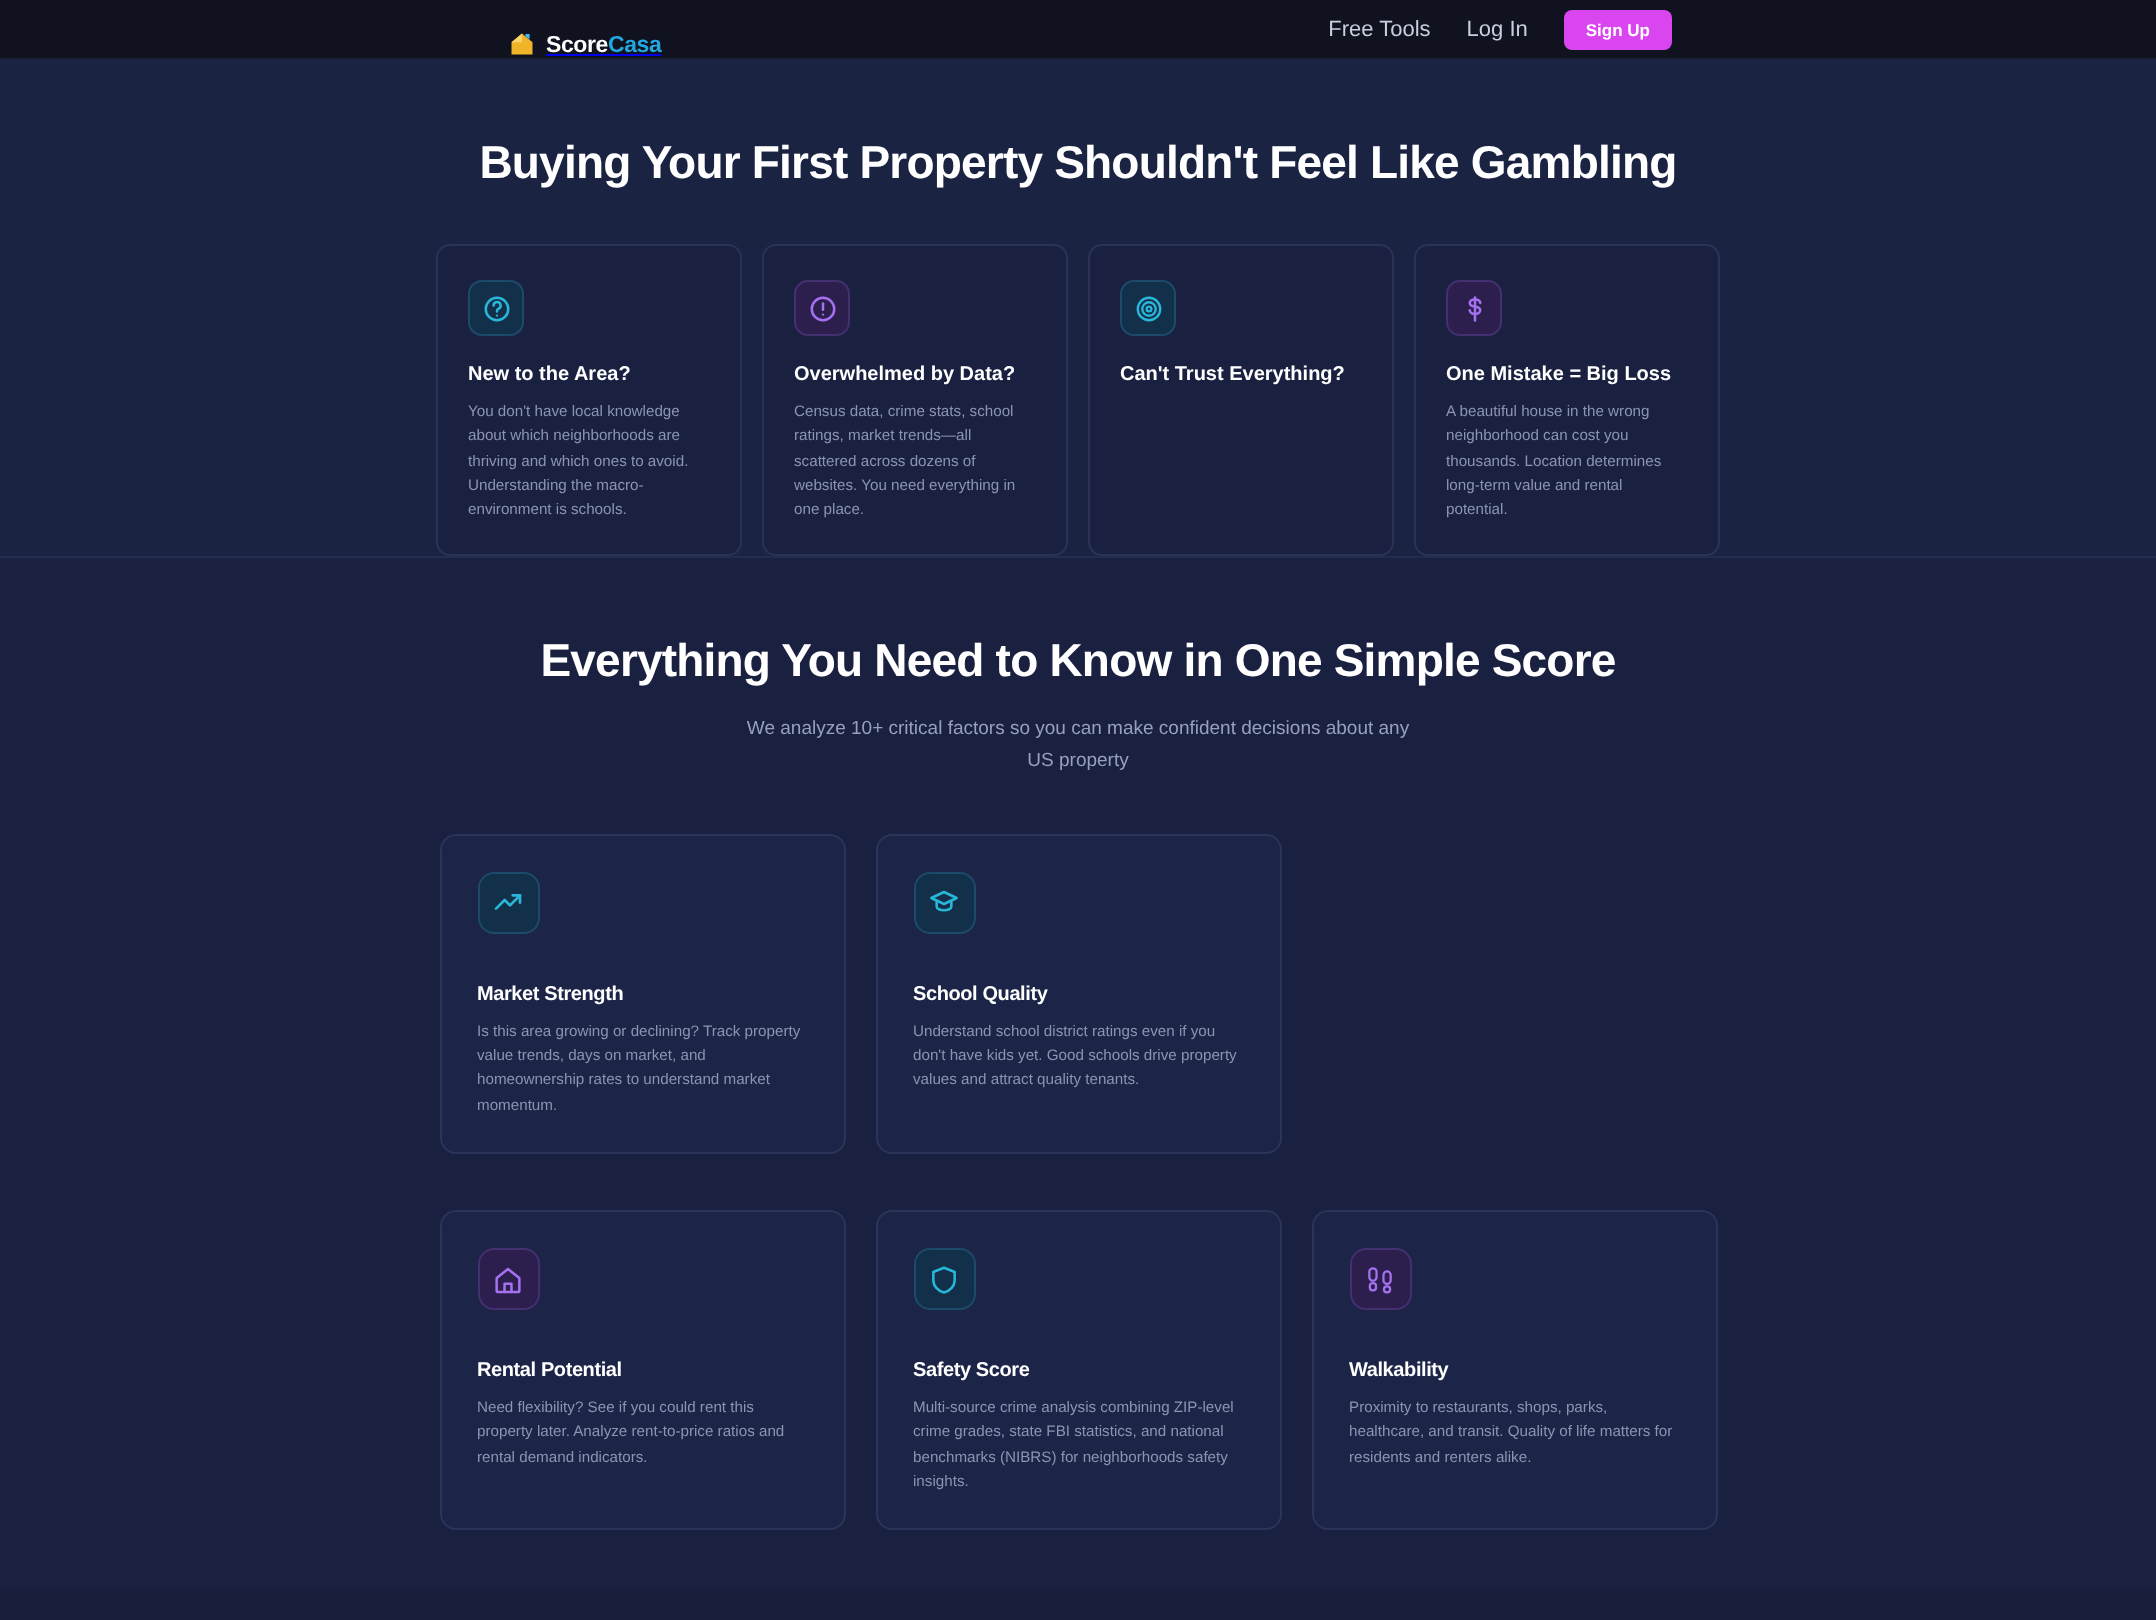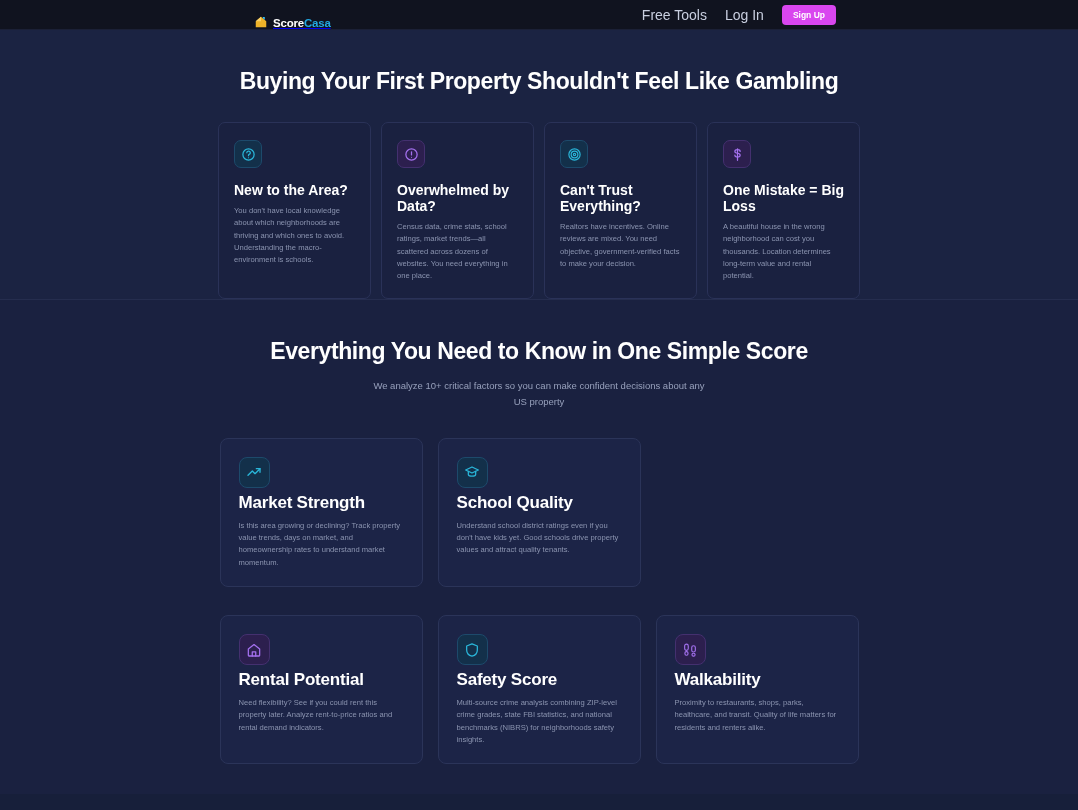--- a/index.html
+++ b/index.html
@@ -42,21 +42,21 @@
   .brand-score { color: #ffffff; }
   .brand-casa { color: #22a7e0; }
   .nav-right {
     position: absolute;
     right: 242px;
     display: flex;
     align-items: center;
     gap: 18px;
   }
   .nav-link {
-    font-size: 14px;
+    font-size: 11px;
     color: #c9cfe0;
     text-decoration: none;
     white-space: nowrap;
   }
   .signup-btn {
     background: #d946ef;
     color: #ffffff;
     font-size: 8.5px;
     font-weight: bold;
     padding: 5px 11px;
@@ -114,21 +114,21 @@
   }
   .tile-cyan {
     background: #13304a;
     border: 1px solid #1d4a6b;
   }
   .tile-purple {
     background: #2c1f4e;
     border: 1px solid #44306f;
   }
   .card-title {
-    font-size: 14px;
+    font-size: 10px;
     font-weight: bold;
     color: #ffffff;
     margin-top: 14px;
   }
   .card-desc {
     font-size: 7.6px;
     color: #8b94b0;
     line-height: 1.62;
     margin-top: 7px;
   }
@@ -151,24 +151,24 @@
     border: 1px solid #2b3459;
     border-radius: 8px;
     padding: 18px 18px 17px;
   }
   .feature-card .icon-tile {
     width: 31px;
     height: 31px;
     border-radius: 8px;
   }
   .feature-title {
-    font-size: 17px;
+    font-size: 10px;
     font-weight: bold;
     color: #ffffff;
-    margin-top: 5px;
+    margin-top: 25px;
     letter-spacing: -0.2px;
   }
   .feature-desc {
     font-size: 7.6px;
     color: #8b94b0;
     line-height: 1.62;
     margin-top: 7px;
   }
   .row-2 .feature-card { min-height: 112px; }
   .row-1 .feature-card { min-height: 103px; }
@@ -228,21 +228,20 @@
 
     <div class="problem-card">
       <div class="icon-tile tile-cyan">
         <svg width="15" height="15" viewBox="0 0 24 24" fill="none" stroke="#2ab6d9" stroke-width="1.9">
           <circle cx="12" cy="12" r="9"></circle>
           <circle cx="12" cy="12" r="5.4"></circle>
           <circle cx="12" cy="12" r="1.9"></circle>
         </svg>
       </div>
       <div class="card-title">Can't Trust Everything?</div>
-      <div class="card-desc">Realtors have incentives. Online reviews are mixed. You need objective, government-verified facts to make your decision.</div>
     </div>
 
     <div class="problem-card">
       <div class="icon-tile tile-purple">
         <svg width="15" height="15" viewBox="0 0 24 24" fill="none" stroke="#a471ef" stroke-width="2" stroke-linecap="round">
           <path d="M12 2.8v18.4"></path>
           <path d="M16.2 7.1c0-1.7-1.9-2.8-4.2-2.8S7.8 5.4 7.8 7.1s1.4 2.5 4.2 2.9 4.2 1.2 4.2 3-1.9 2.9-4.2 2.9-4.2-1.2-4.2-2.9"></path>
         </svg>
       </div>
       <div class="card-title">One Mistake = Big Loss</div>

